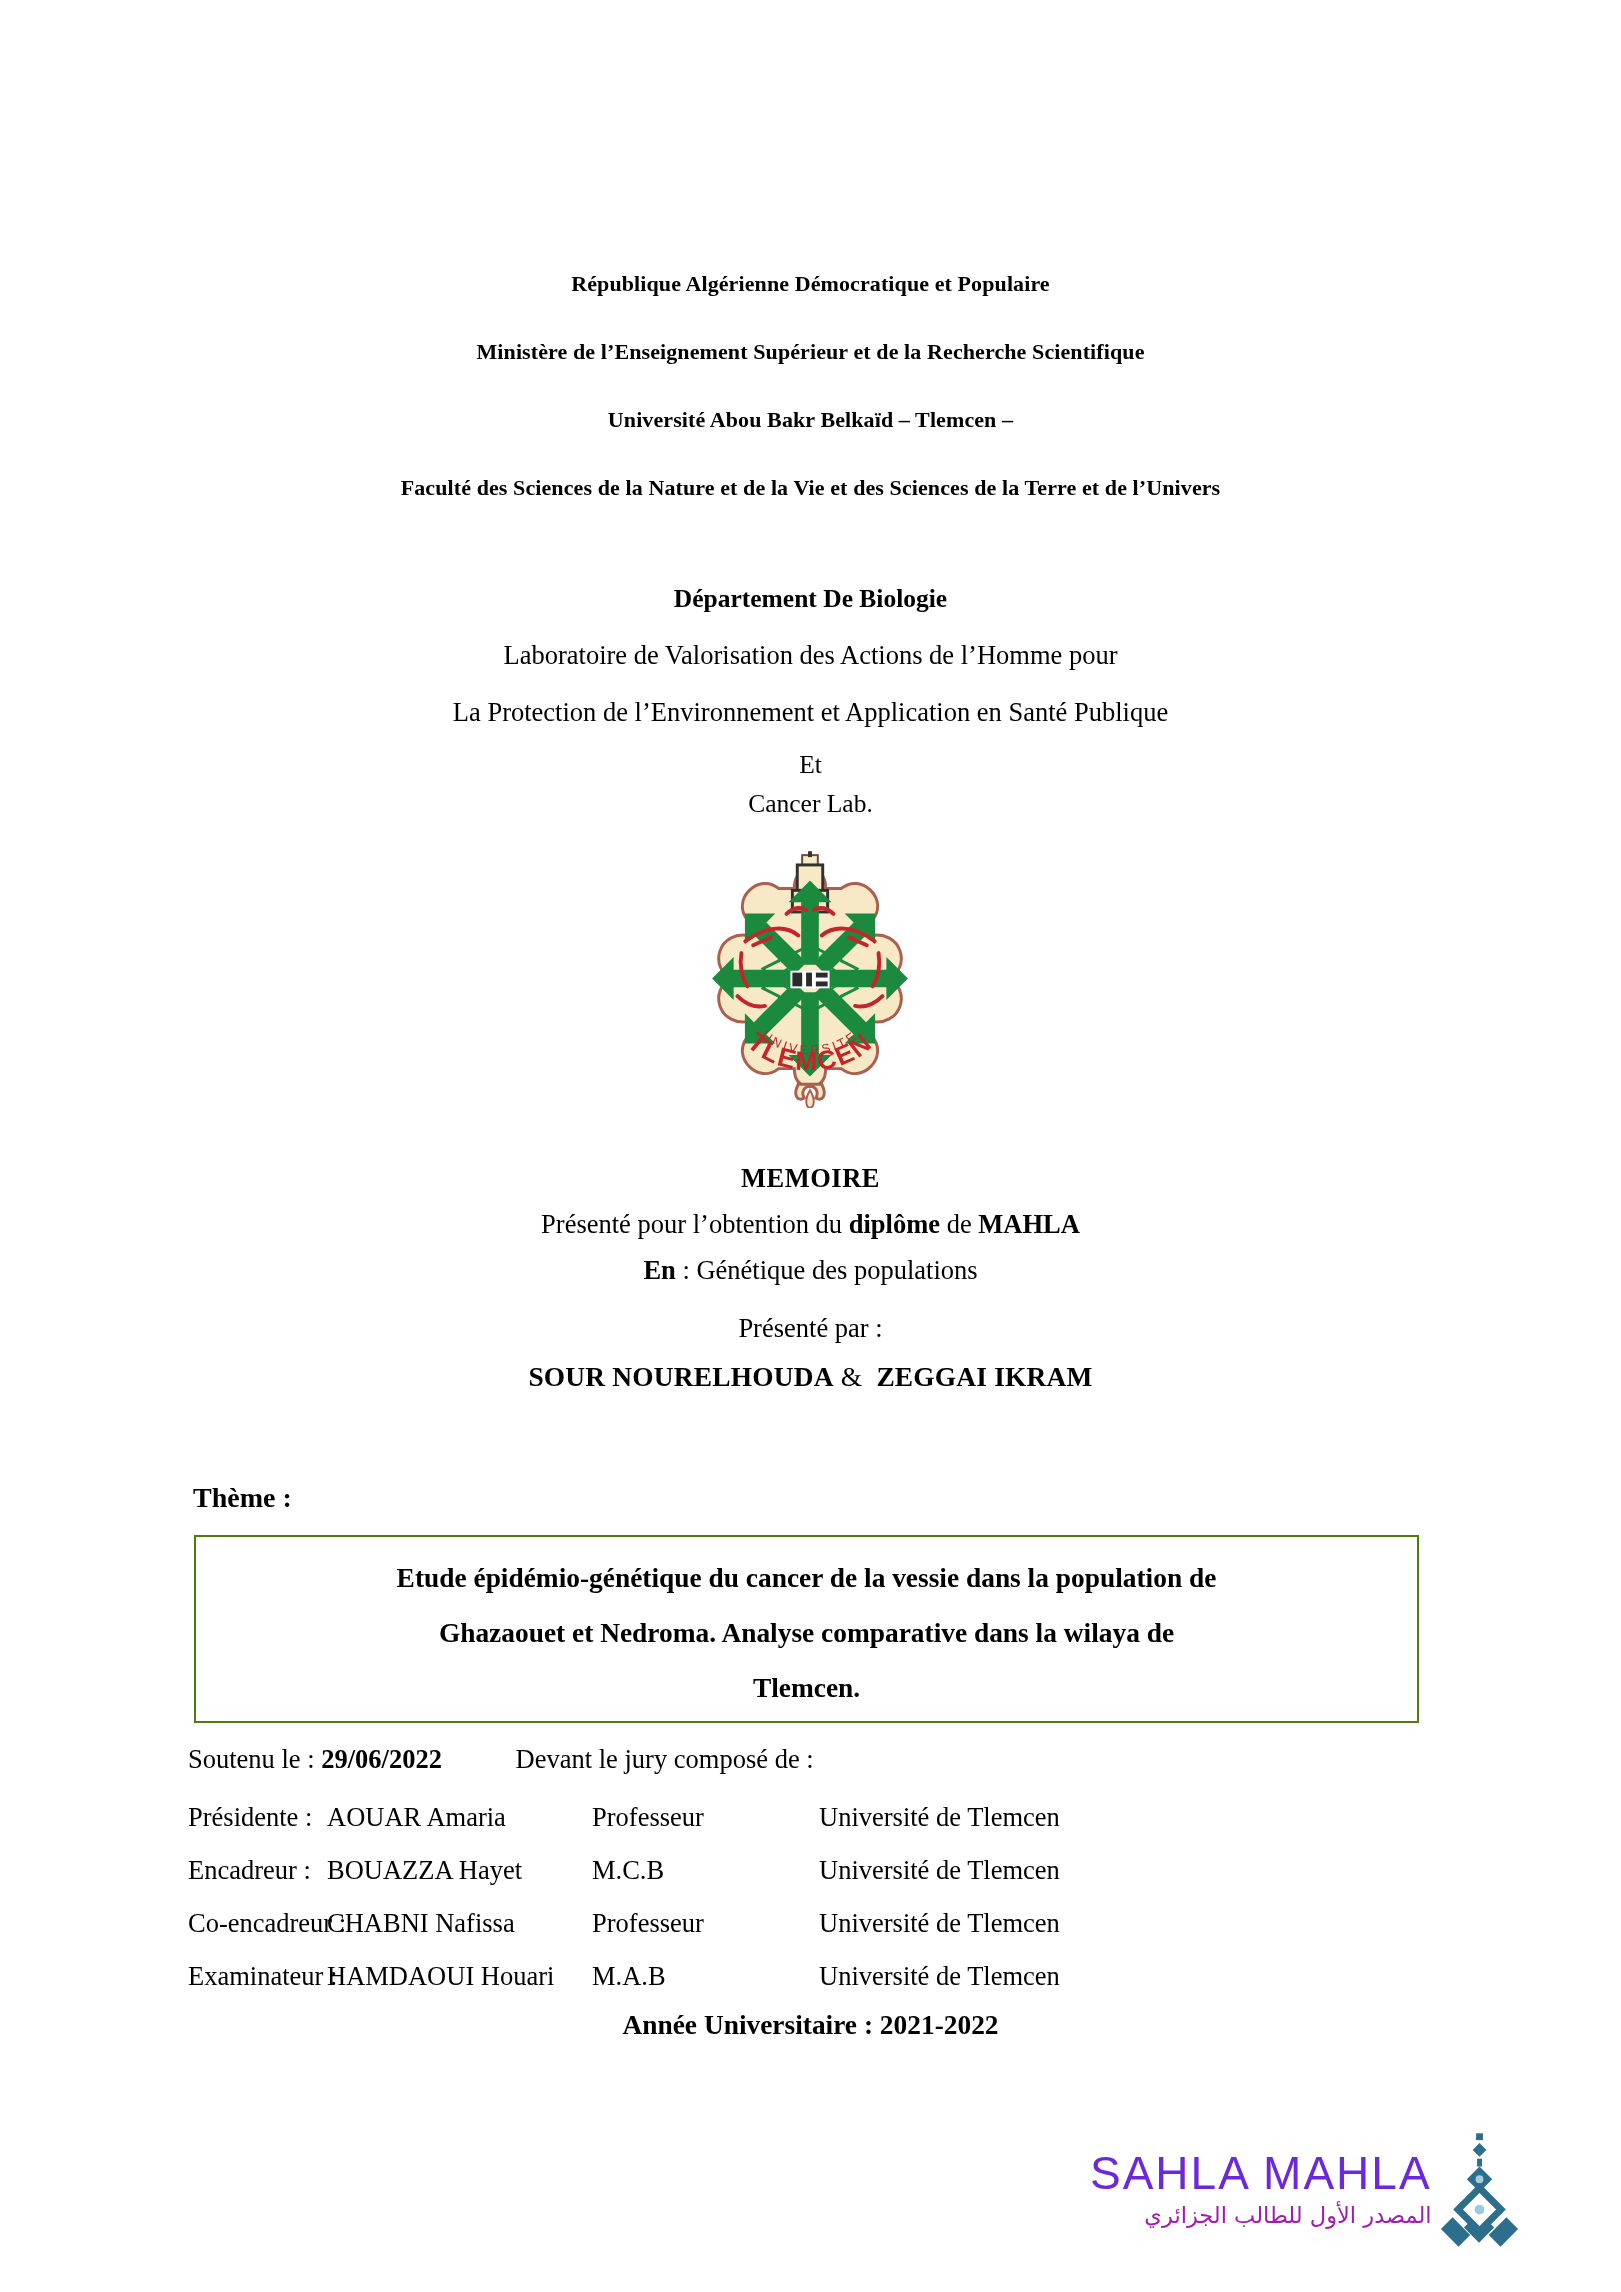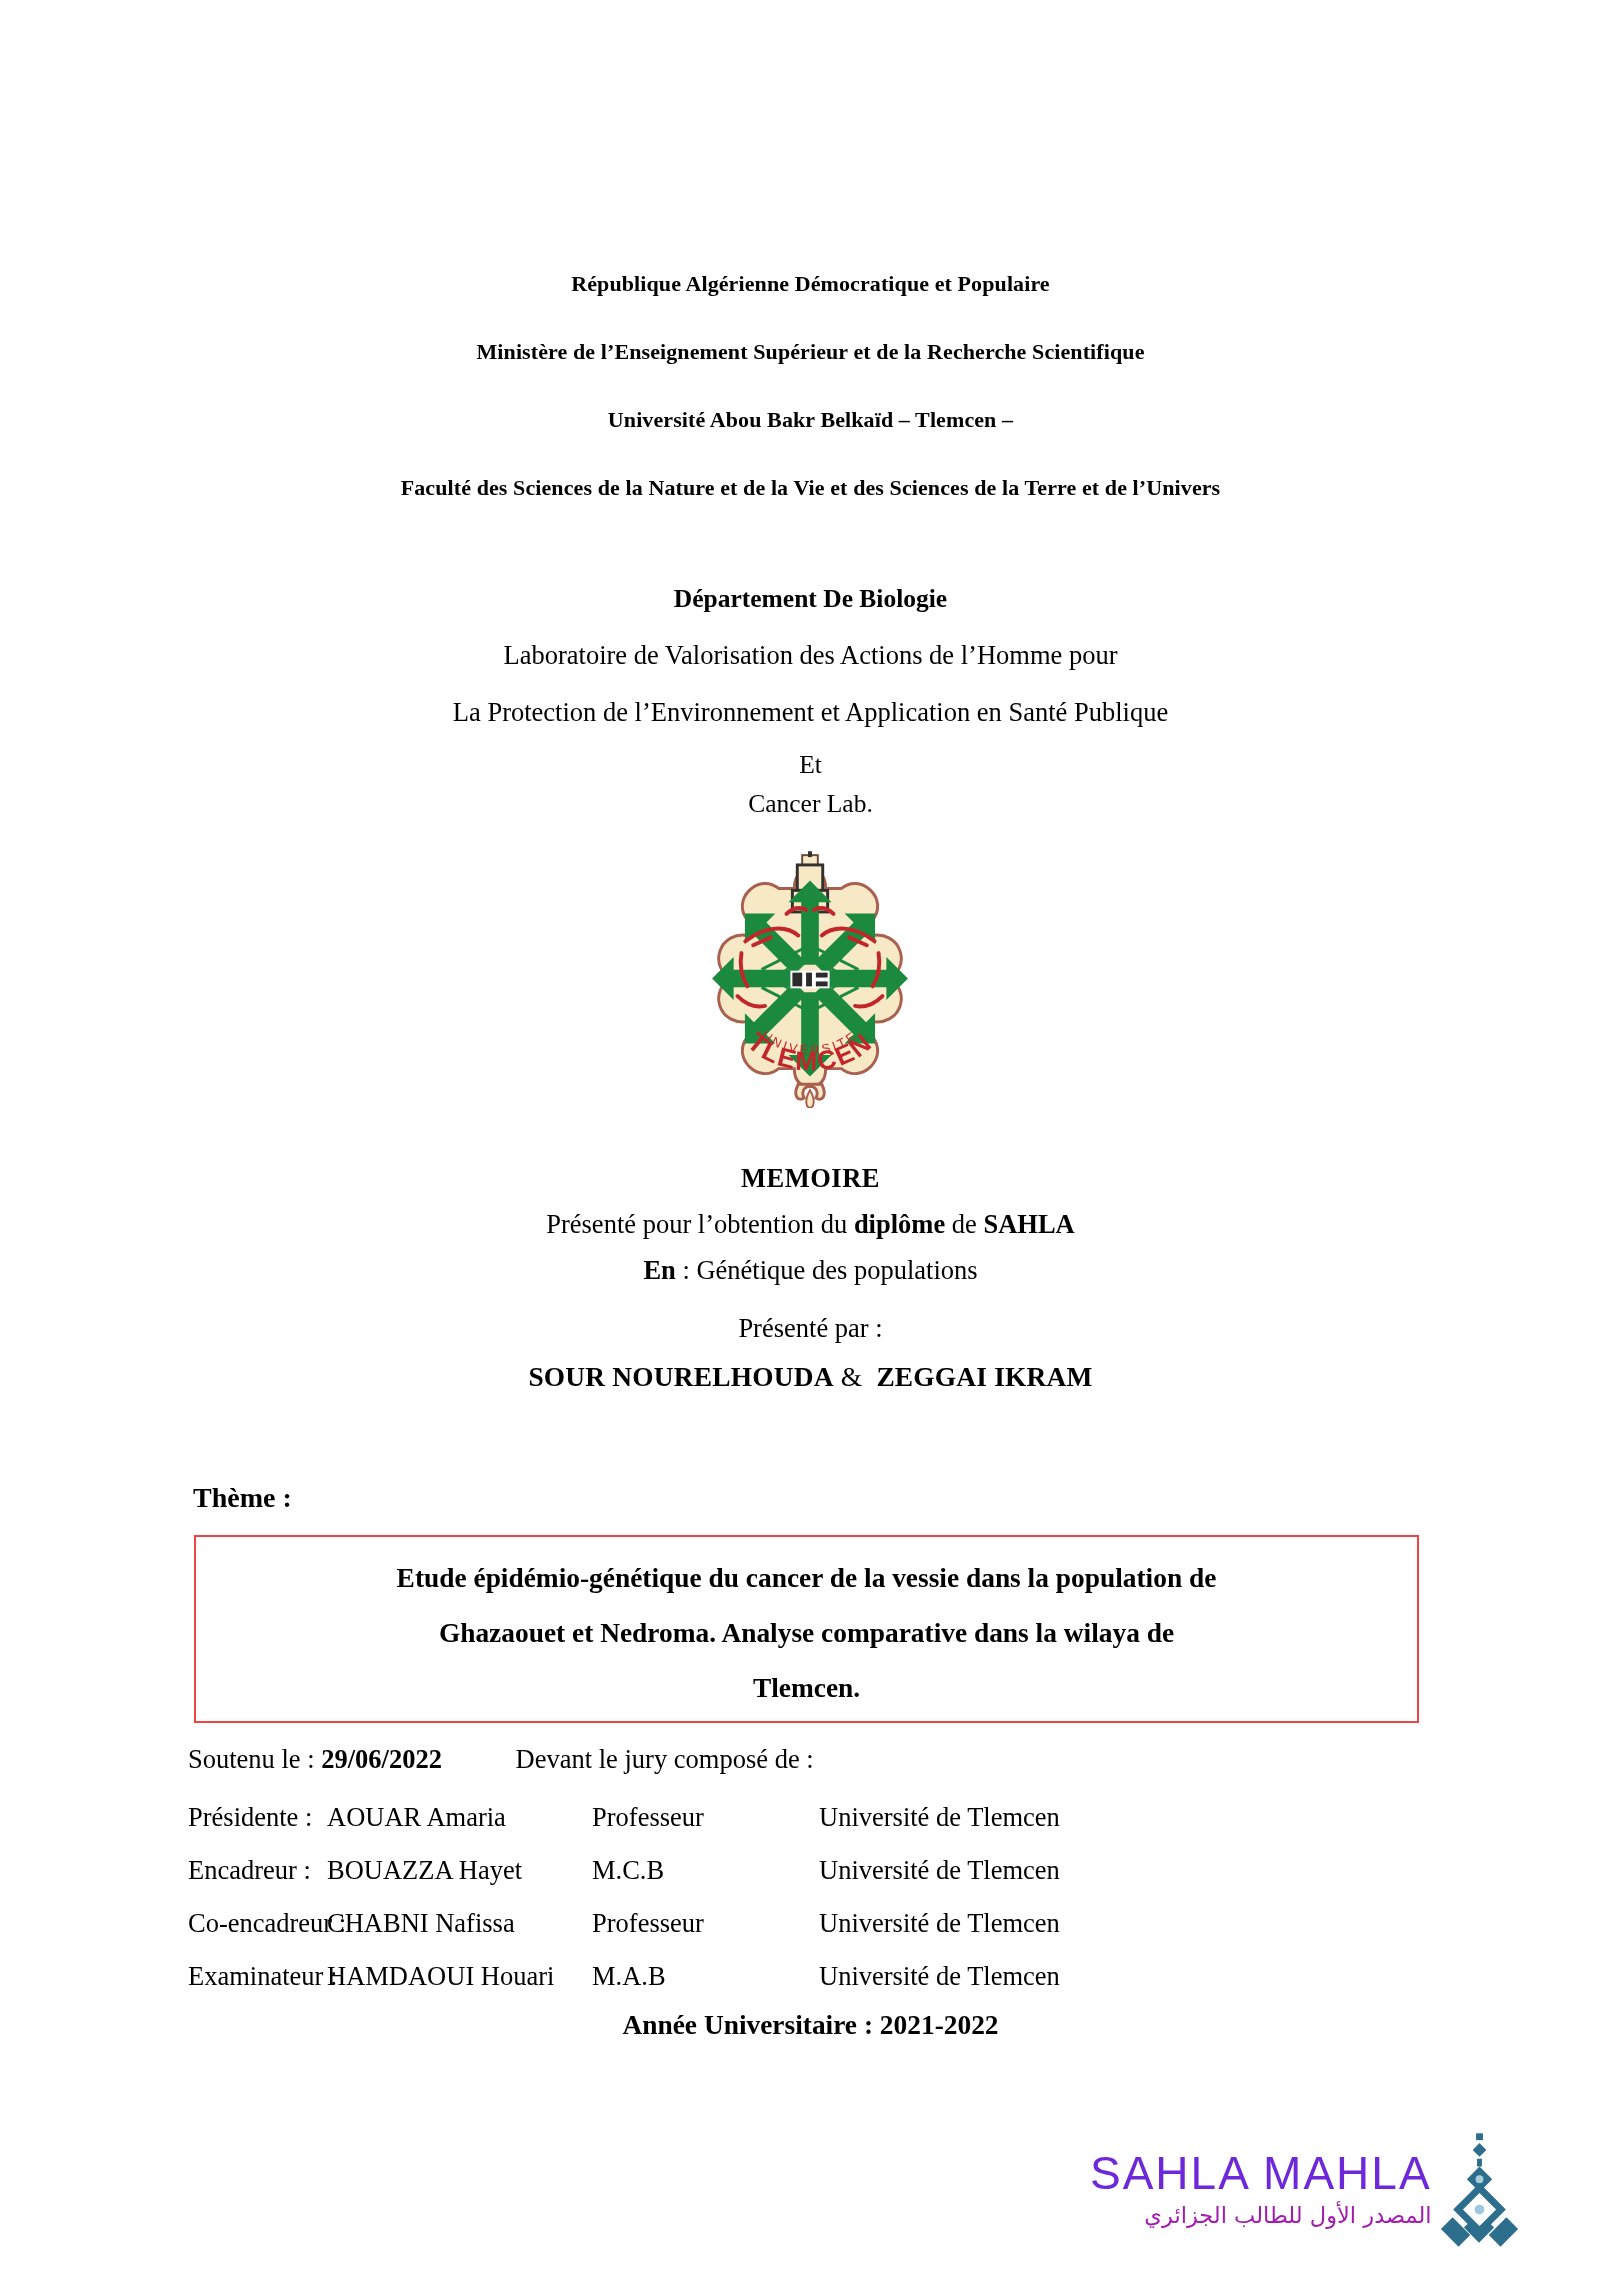--- a/index.html
+++ b/index.html
@@ -115,21 +115,21 @@
     top: 1482px;
     font-weight: bold;
     font-size: 28px;
   }
   .theme-box {
     position: absolute;
     left: 194px;
     top: 1535px;
     width: 1225px;
     height: 188px;
-    border: 2px solid #ef4444;
+    border: 2px solid #4d7c0f;
     box-sizing: border-box;
   }
   .theme-box .t-inner {
     padding: 13.7px 25.5px 0 25.5px;
     text-align: center;
     font-weight: bold;
     font-size: 27.4px;
     line-height: 55px;
   }
 
@@ -338,21 +338,21 @@
         <textPath href="#arcTop" startOffset="50%" text-anchor="middle">UNIVERSITE</textPath>
       </text>
       <text font-family="'Liberation Sans', sans-serif" font-size="27" font-weight="bold" fill="#c3262a" letter-spacing="2">
         <textPath href="#arcBot" startOffset="50%" text-anchor="middle">TLEMCEN</textPath>
       </text>
     </svg>
   </div>
 
   <div class="memoire">
     <div class="m-title">MEMOIRE</div>
-    <div class="m-sub"><span>Présenté pour l’obtention du </span><b>diplôme</b><span> de </span><b>SAHLA</b></div>
+    <div class="m-sub"><span>Présenté pour l’obtention du </span><b>diplôme</b><span> de </span><b>MAHLA</b></div>
     <div class="m-en"><b>En</b><span> : Génétique des populations</span></div>
     <div class="m-par">Présenté par :</div>
     <div class="m-names"><span>SOUR NOURELHOUDA</span>&nbsp;<span class="amp">&amp;</span>&nbsp;&nbsp;<span>ZEGGAI IKRAM</span></div>
   </div>
 
   <div class="theme-label">Thème :</div>
   <div class="theme-box">
     <div class="t-inner">
       <div>Etude épidémio-génétique du cancer de la vessie dans la population de</div>
       <div>Ghazaouet et Nedroma.  Analyse comparative dans la wilaya de</div>

